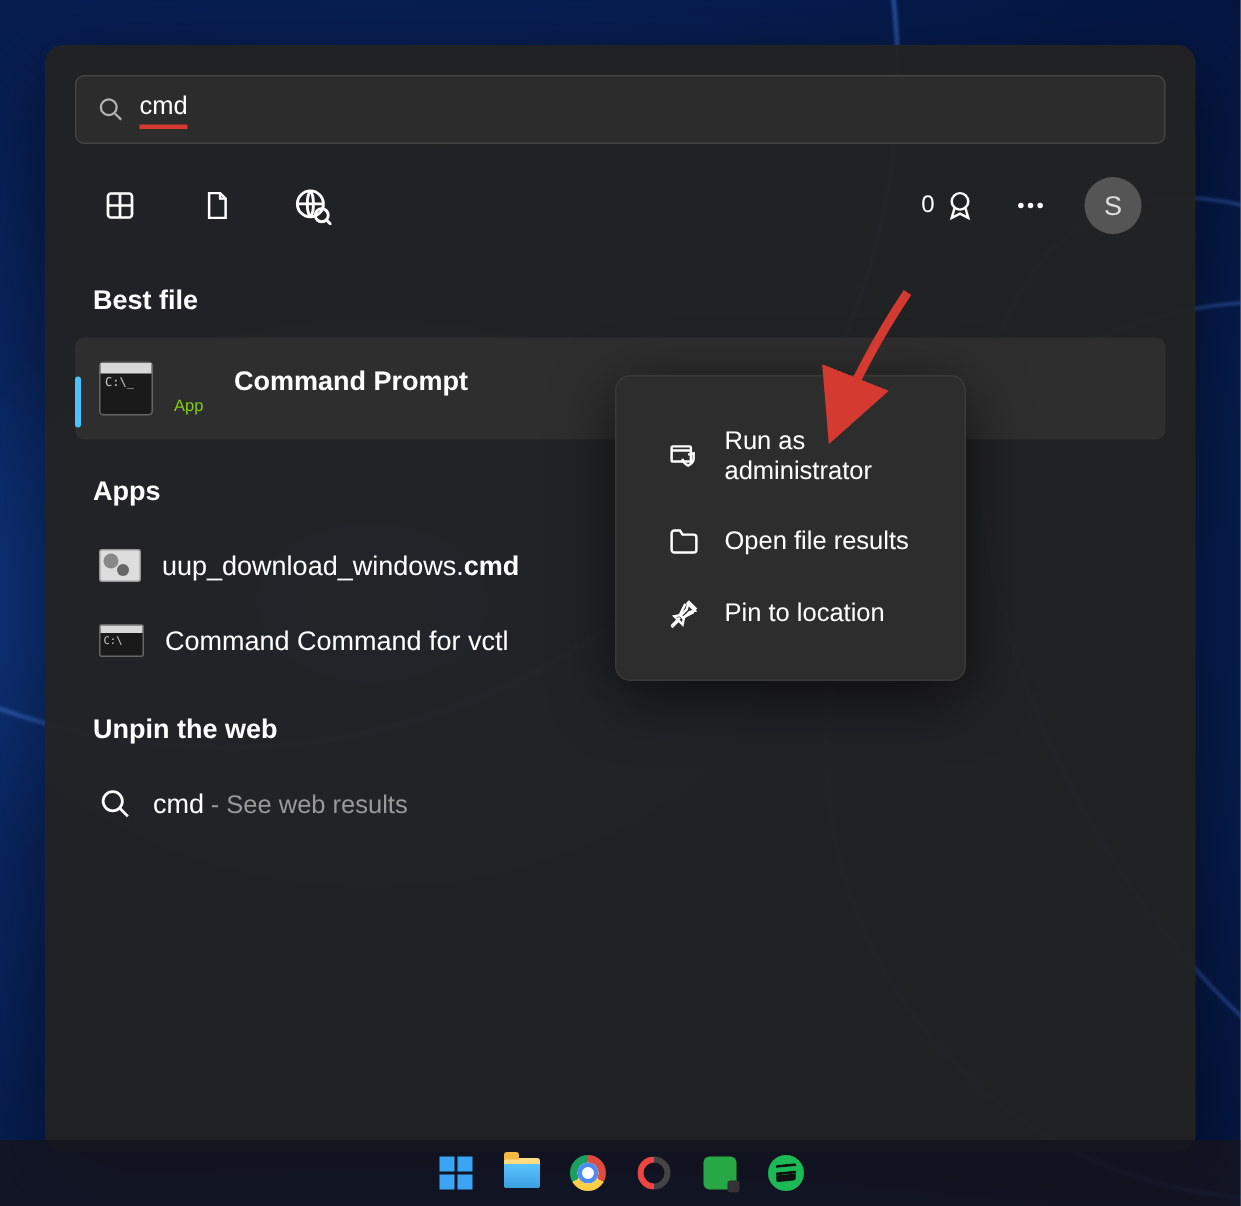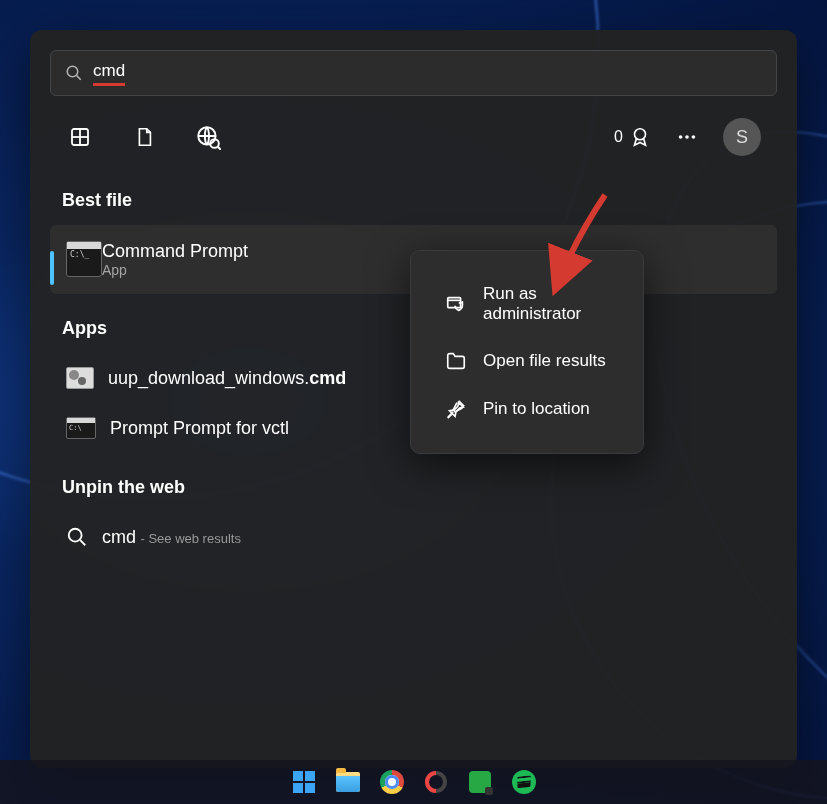--- a/index.html
+++ b/index.html
@@ -66,56 +66,57 @@
       background: #555; display: flex; align-items: center; justify-content: center;
       font-size: 18px; color: #ddd;
     }
 
     .section-title { font-size: 18px; font-weight: 600; padding: 24px 12px 14px 12px; }
 
     .best-match-item {
       background: #2e2e2e;
       border-radius: 6px;
       display: flex;
-      align-items: flex-start;
+      align-items: flex-end;
       padding: 16px;
+      gap: 14px;
       position: relative;
     }
     .accent-bar { position: absolute; left: 0; top: 26px; width: 4px; height: 34px; background: #4cc2ff; border-radius: 2px; }
     .cmd-icon {
       width: 36px; height: 36px; background: #1a1a1a; border: 1px solid #666; border-radius: 3px;
       display: flex; align-items: flex-start; justify-content: flex-start;
       font-family: monospace; font-size: 8px; padding: 3px; color: #ccc;
       position: relative;
     }
     .cmd-icon::before { content: ''; position: absolute; top: 0; left: 0; right: 0; height: 7px; background: #d8d8d8; }
     .cmd-icon span { margin-top: 5px; }
-    .result-text .title { font-size: 18px; font-weight: 400; }
-    .result-text .sub { font-size: 14px; color: #a3a3a3; }
+    .result-text .title { font-size: 18px; font-weight: 700; margin-left: 40px; }
+    .result-text .sub { font-size: 11px; color: #84cc16; }
 
     .app-item {
       display: flex; align-items: center; gap: 14px;
       padding: 14px 16px;
       cursor: pointer;
     }
     .app-item .label { font-size: 18px; }
     .app-icon-placeholder { width: 28px; height: 22px; background: #ddd; border: 1px solid #999; border-radius: 2px; position: relative; }
     .app-icon-placeholder::after { content: ''; position: absolute; width: 10px; height: 10px; background: #888; border-radius: 50%; top: 2px; left: 2px; box-shadow: 8px 6px 0 -1px #666; }
     .cmd-icon-sm {
       width: 30px; height: 22px; background: #1a1a1a; border: 1px solid #666; border-radius: 2px; position: relative;
     }
     .cmd-icon-sm::before { content: ''; position: absolute; top: 0; left: 0; right: 0; height: 5px; background: #d8d8d8; }
     .cmd-icon-sm::after { content: 'C:\\'; position: absolute; top: 6px; left: 2px; font-family: monospace; font-size: 7px; color: #ccc; }
     .web-item {
       display: flex; align-items: center; gap: 14px;
       padding: 14px 16px;
       cursor: pointer;
     }
     .web-item .q { font-size: 18px; }
-    .web-item .hint { font-size: 13px; color: #999; margin-top: 26px; }
+    .web-item .hint { font-size: 17px; color: #999; margin-top: 26px; }
 
     
     .ctx {
       position: absolute;
       top: 250px;
       left: 410px;
       width: 234px;
       background: #2d2d2d;
       border: 1px solid #3a3a3a;
       border-radius: 10px;
@@ -261,21 +262,21 @@
 
   <div class="section-title">Apps</div>
 
   <div class="app-item">
     <div class="app-icon-placeholder"></div>
     <div class="label"><span>uup_download_windows.</span><b>cmd</b></div>
   </div>
 
   <div class="app-item">
     <div class="cmd-icon-sm"></div>
-    <div class="label"><span>Prompt Prompt for vctl</span></div>
+    <div class="label"><span>Command Command for vctl</span></div>
   </div>
 
   <div class="section-title">Unpin the web</div>
 
   <div class="web-item">
     <svg width="22" height="22" viewBox="0 0 24 24" fill="none" stroke="#fff" stroke-width="2">
         <circle cx="10" cy="10" r="7"></circle>
         <line x1="21" y1="21" x2="15.5" y2="15.5"></line>
       </svg>
     <div>

